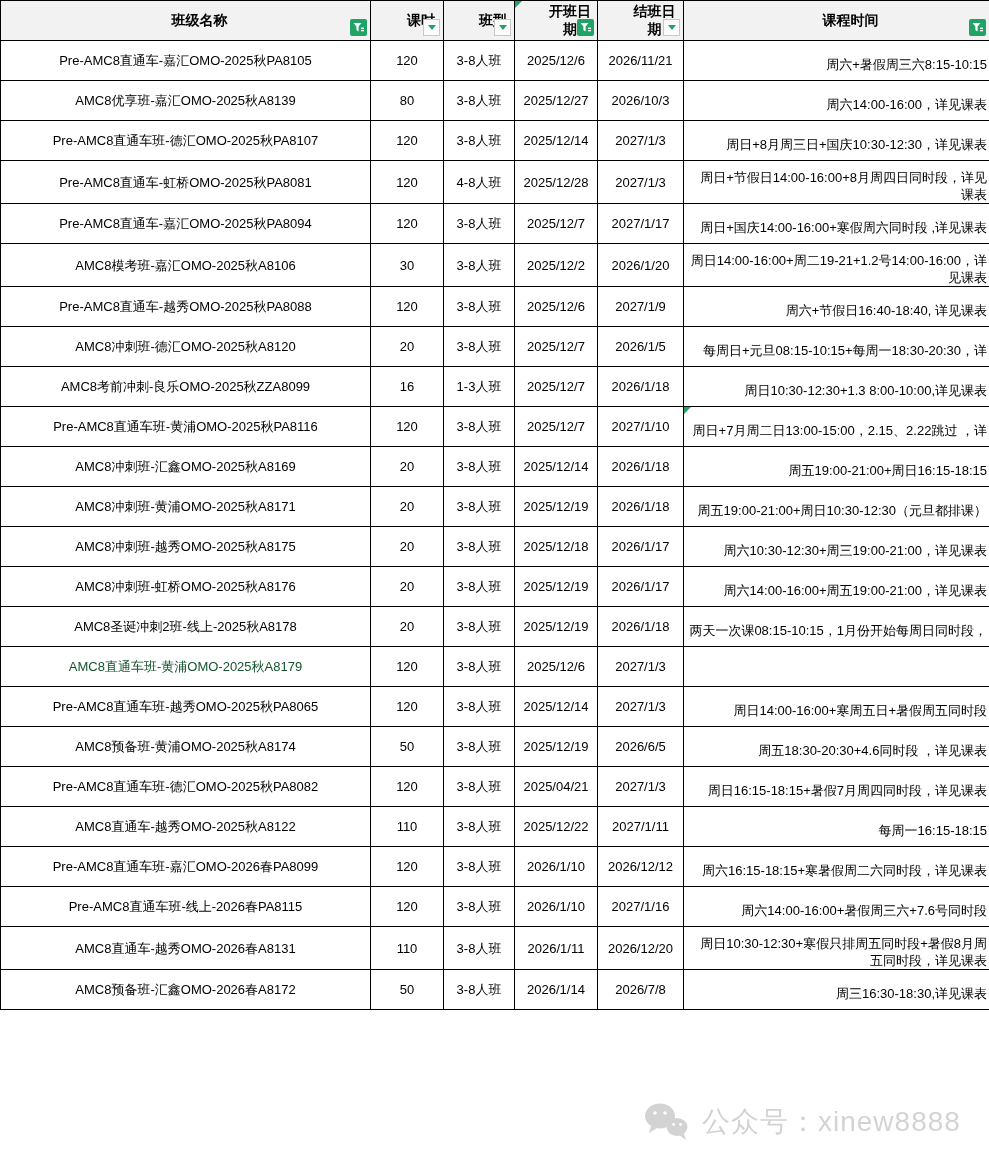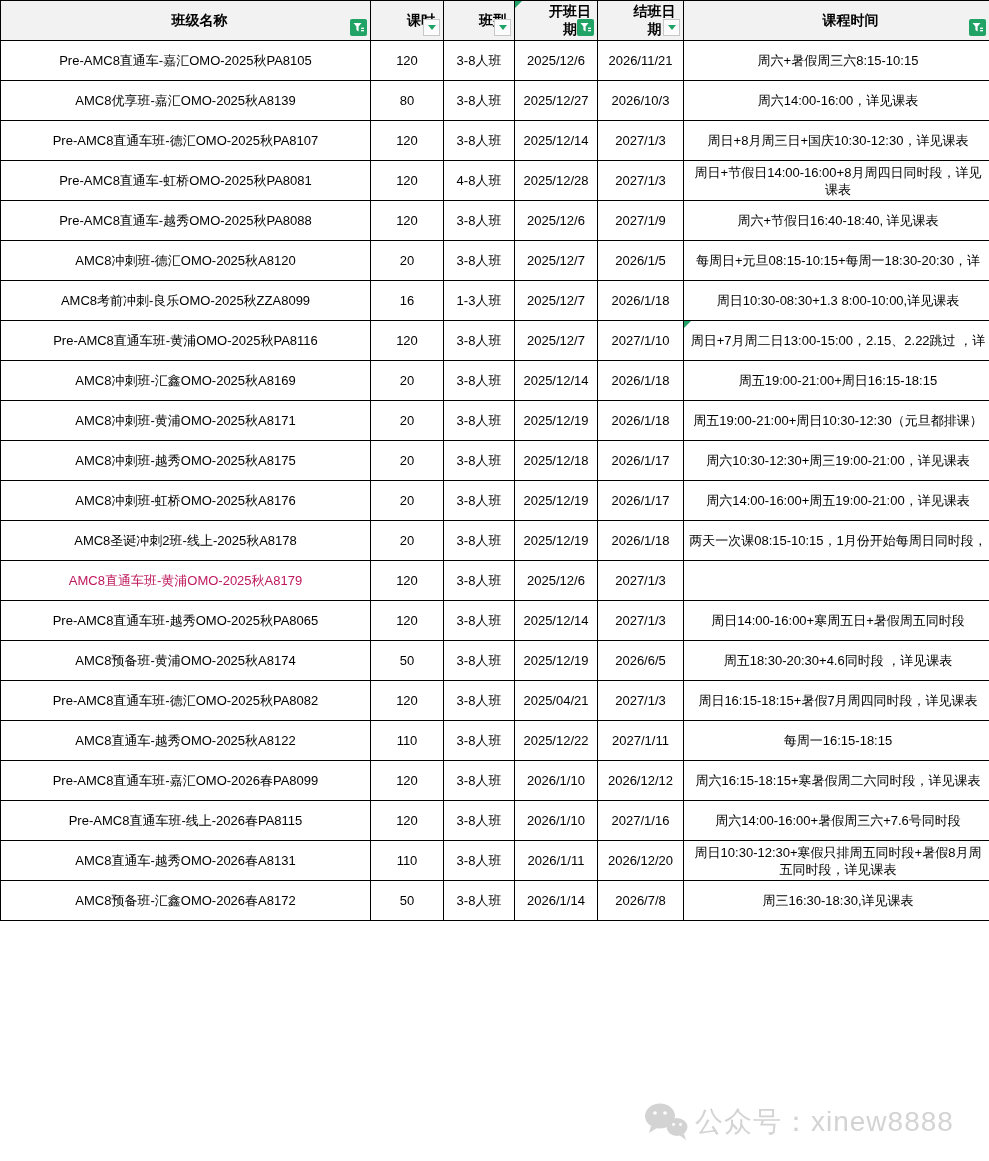--- a/index.html
+++ b/index.html
@@ -25,21 +25,21 @@
     overflow:hidden;
     position:relative;
     vertical-align:middle;
   }
   tr{height:40px;}
   th{
     background:var(--header-bg);
     font-size:14px;font-weight:bold;padding-left:32px;
   }
   td{font-size:13px;text-align:center;line-height:17px;}
-  td.c-sched{text-align:center;padding:0 2px 0 5px;}
+  td.c-sched{text-align:right;padding:8px 2px 0 5px;}
   td.clip{white-space:nowrap;}
   .corner::before{
     content:"";position:absolute;top:0;left:0;width:0;height:0;
     border-top:7px solid var(--green);
     border-right:7px solid transparent;
   }
   .filter-btn{
     position:absolute;right:3px;bottom:4px;width:17px;height:17px;
     background:var(--green);border-radius:2px;
     display:flex;align-items:center;justify-content:center;
@@ -52,21 +52,21 @@
     cursor:pointer;
   }
   .drop-tri{
     width:0;height:0;
     border-left:4px solid transparent;
     border-right:4px solid transparent;
     border-top:5px solid var(--green);
   }
   .watermark{
     position:absolute;left:644px;top:1096px;height:52px;
-    display:flex;align-items:center;gap:7px;
+    display:flex;align-items:center;gap:14px;
     color:var(--wm);opacity:0.55;
     font-size:28px;letter-spacing:1px;
     pointer-events:none;white-space:nowrap;
   }
 </style>
 </head>
 <body>
 
 <table>
   <colgroup>
@@ -138,20 +138,36 @@
       </tr>
       <tr>
         <td>Pre-AMC8直通车-虹桥OMO-2025秋PA8081</td>
         <td>120</td>
         <td>4-8人班</td>
         <td>2025/12/28</td>
         <td>2027/1/3</td>
         <td class="c-sched">周日+节假日14:00-16:00+8月周四日同时段，详见课表</td>
       </tr>
       <tr>
+        <td>Pre-AMC8直通车-嘉汇OMO-2025秋PA8094</td>
+        <td>120</td>
+        <td>3-8人班</td>
+        <td>2025/12/7</td>
+        <td>2027/1/17</td>
+        <td class="c-sched clip">周日+国庆14:00-16:00+寒假周六同时段 ,详见课表</td>
+      </tr>
+      <tr>
+        <td>AMC8模考班-嘉汇OMO-2025秋A8106</td>
+        <td>30</td>
+        <td>3-8人班</td>
+        <td>2025/12/2</td>
+        <td>2026/1/20</td>
+        <td class="c-sched">周日14:00-16:00+周二19-21+1.2号14:00-16:00，详见课表</td>
+      </tr>
+      <tr>
         <td>Pre-AMC8直通车-越秀OMO-2025秋PA8088</td>
         <td>120</td>
         <td>3-8人班</td>
         <td>2025/12/6</td>
         <td>2027/1/9</td>
         <td class="c-sched clip">周六+节假日16:40-18:40, 详见课表</td>
       </tr>
       <tr>
         <td>AMC8冲刺班-德汇OMO-2025秋A8120</td>
         <td>20</td>
@@ -159,21 +175,21 @@
         <td>2025/12/7</td>
         <td>2026/1/5</td>
         <td class="c-sched clip">每周日+元旦08:15-10:15+每周一18:30-20:30，详</td>
       </tr>
       <tr>
         <td>AMC8考前冲刺-良乐OMO-2025秋ZZA8099</td>
         <td>16</td>
         <td>1-3人班</td>
         <td>2025/12/7</td>
         <td>2026/1/18</td>
-        <td class="c-sched clip">周日10:30-08:30+1.3 8:00-10:00,详见课表</td>
+        <td class="c-sched clip">周日10:30-12:30+1.3 8:00-10:00,详见课表</td>
       </tr>
       <tr>
         <td>Pre-AMC8直通车班-黄浦OMO-2025秋PA8116</td>
         <td>120</td>
         <td>3-8人班</td>
         <td>2025/12/7</td>
         <td>2027/1/10</td>
         <td class="c-sched clip corner">周日+7月周二日13:00-15:00，2.15、2.22跳过 ，详</td>
       </tr>
       <tr>
@@ -210,21 +226,21 @@
       </tr>
       <tr>
         <td>AMC8圣诞冲刺2班-线上-2025秋A8178</td>
         <td>20</td>
         <td>3-8人班</td>
         <td>2025/12/19</td>
         <td>2026/1/18</td>
         <td class="c-sched clip">两天一次课08:15-10:15，1月份开始每周日同时段，</td>
       </tr>
       <tr>
-        <td style="color: #be185d;">AMC8直通车班-黄浦OMO-2025秋A8179</td>
+        <td style="color: #14532d;">AMC8直通车班-黄浦OMO-2025秋A8179</td>
         <td>120</td>
         <td>3-8人班</td>
         <td>2025/12/6</td>
         <td>2027/1/3</td>
         <td class="c-sched clip"></td>
       </tr>
       <tr>
         <td>Pre-AMC8直通车班-越秀OMO-2025秋PA8065</td>
         <td>120</td>
         <td>3-8人班</td>

